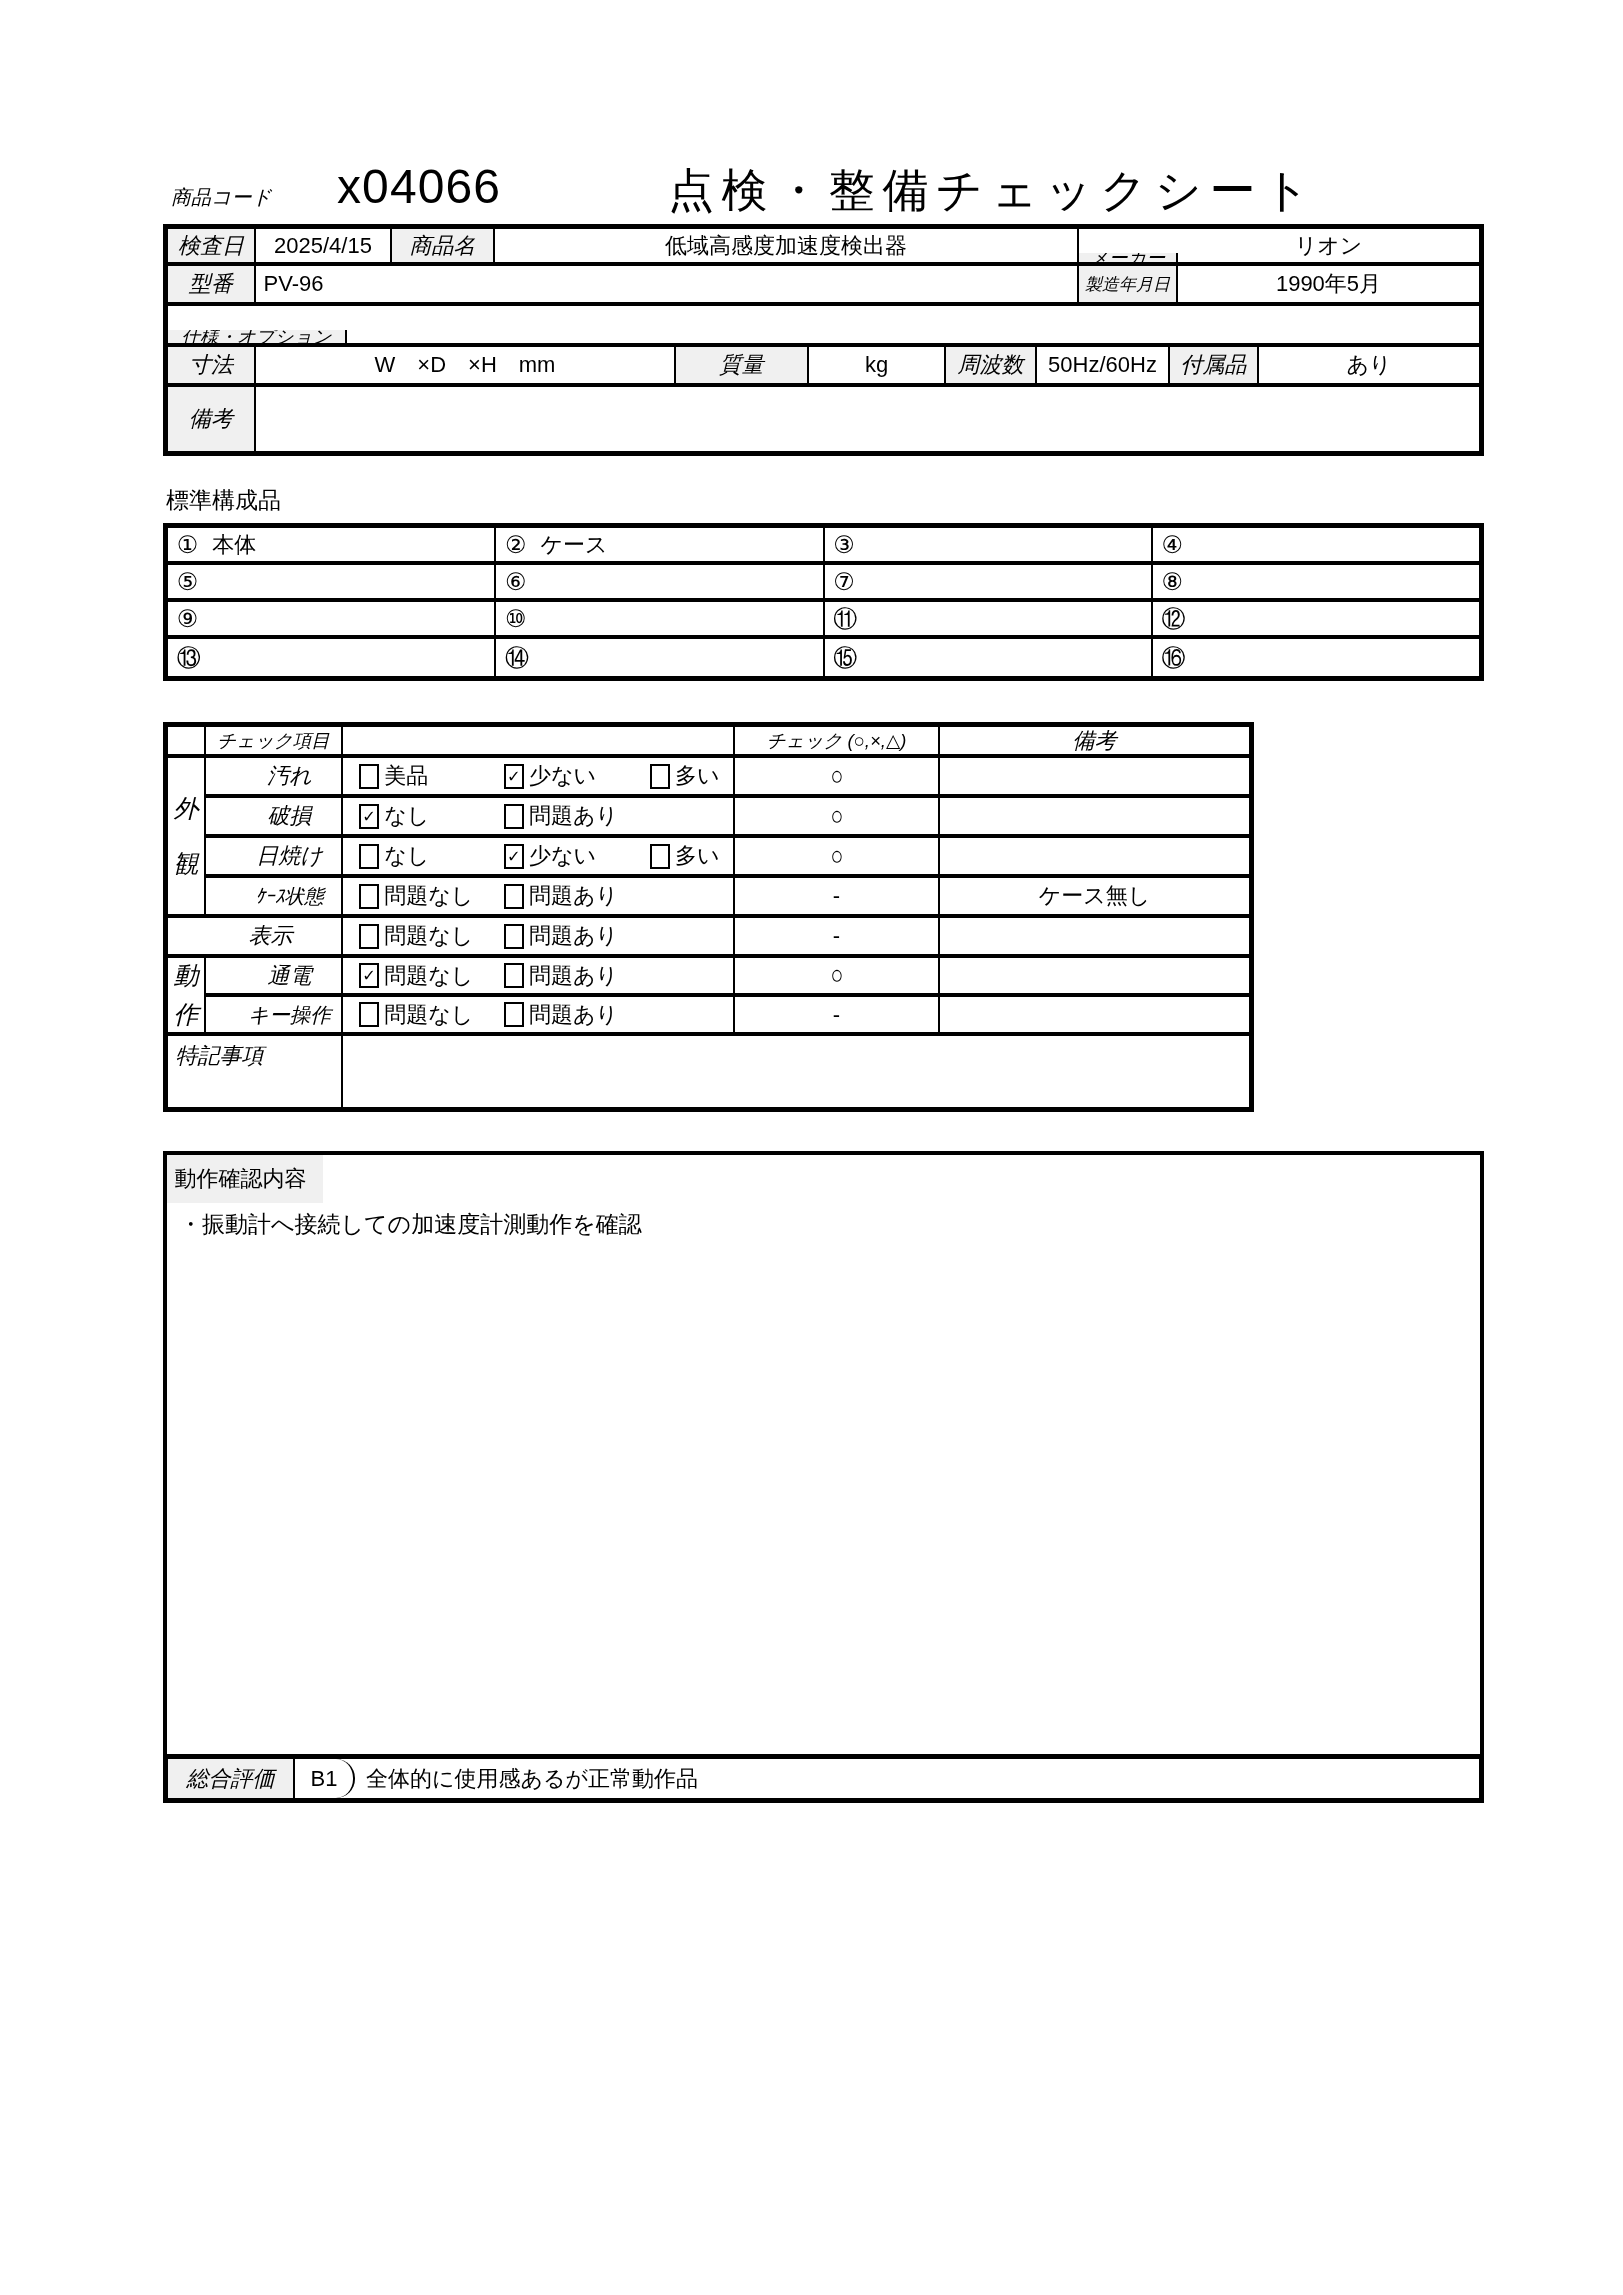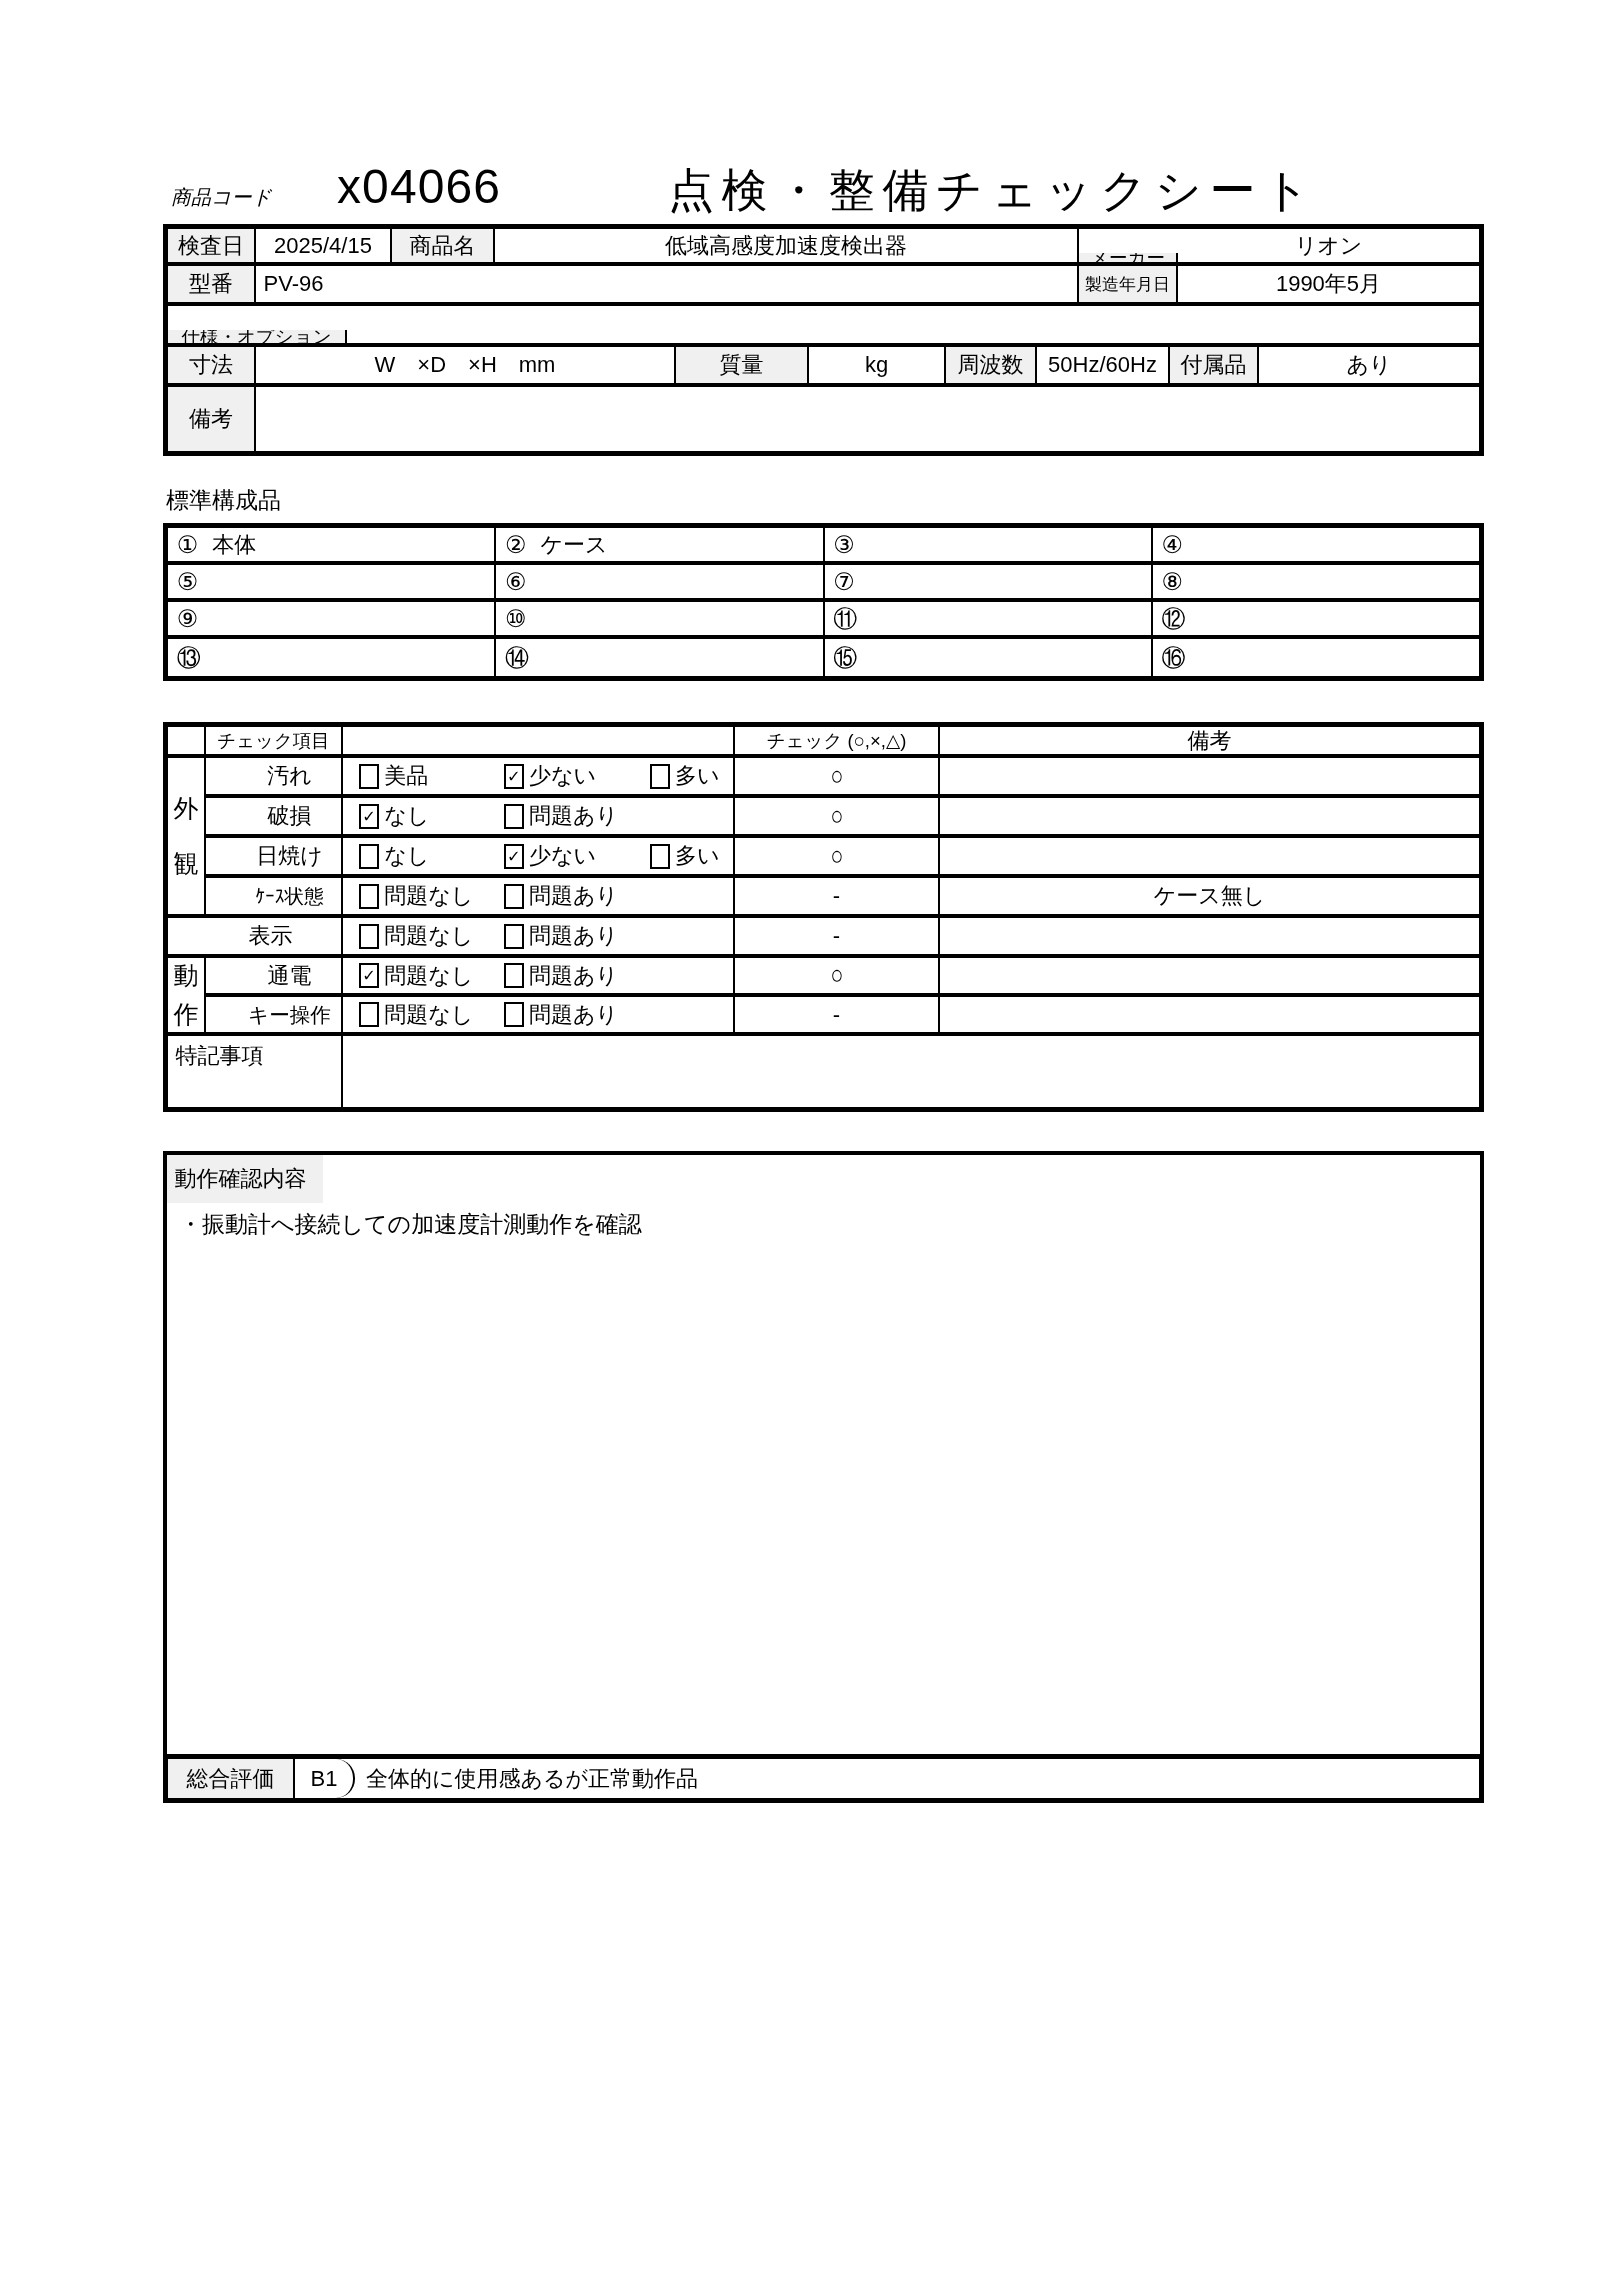--- a/index.html
+++ b/index.html
@@ -11,21 +11,21 @@
     position:relative;
   }
   .page { position:absolute; left:0; top:0; width:1623px; height:2295px; background:#fff; }
 
   
   .hdr-code-label { position:absolute; left:171px; top:184px; font-size:20px;font-style:italic; }
   .hdr-code      { position:absolute; left:337px; top:159px; font-size:48px; letter-spacing:1.1px; }
   .hdr-title     { position:absolute; left:668px; top:160px; font-size:46px; letter-spacing:7.6px; }
 
   
-  .lbl { background:#f0f0f0; }
+  .lbl { background:#f0f0f0;font-style:italic; }
   .cell { display:flex; align-items:center; justify-content:center; overflow:hidden; }
   .cell.left { justify-content:flex-start; }
 
   
   .info-table { position:absolute; left:163px; top:224px; width:1321px; border:5.4px solid #000; background:#fff; }
   .info-row { display:flex; width:100%; border-bottom:4.3px solid #000; }
   .info-row:last-child { border-bottom:none; }
   .info-row .cell { border-right:2.2px solid #000; font-size:22px; }
   .info-row .cell:last-child { border-right:none; }
   .fs34 { font-size:18.5px !important;margin-top:24px; }
@@ -35,21 +35,21 @@
   .comp-title { position:absolute; left:166px; top:485px; font-size:23px; }
   .comp-table { position:absolute; left:163px; top:523px; width:1321px; border:5.4px solid #000; background:#fff; }
   .comp-row { display:flex; width:100%; height:37px; border-bottom:4.3px solid #000; }
   .comp-row:last-child { border-bottom:none; }
   .comp-cell { flex:1 1 0; border-right:2.2px solid #000; display:flex; align-items:center; gap:14px; padding-left:8.7px; font-size:22px; }
   .comp-cell:last-child { border-right:none; }
   .comp-num { font-size:24px; }
 
   
   .check-table {
-    position:absolute; left:163px; top:722px; width:1321px;
+    position:absolute; left:163px; top:722px; width:1091px;
     border:5.4px solid #000; background:#fff;
     display:grid;
     grid-template-columns:38px 137px 392px 205px 1fr;
     grid-template-rows:31px 40px 40px 40px 40px 40px 39px 39px 71px;
   }
   .ct-cell { border-right:2.2px solid #000; border-bottom:4.3px solid #000; display:flex; align-items:center; justify-content:center; position:relative; background:#fff; }
   .ct-cell.nr { border-right:none; }
   .ct-cell.nb { border-bottom:none; }
   .ct-head { font-size:18.5px; }
   .ct-rowlabel { font-size:22px;padding-left:32px; }

